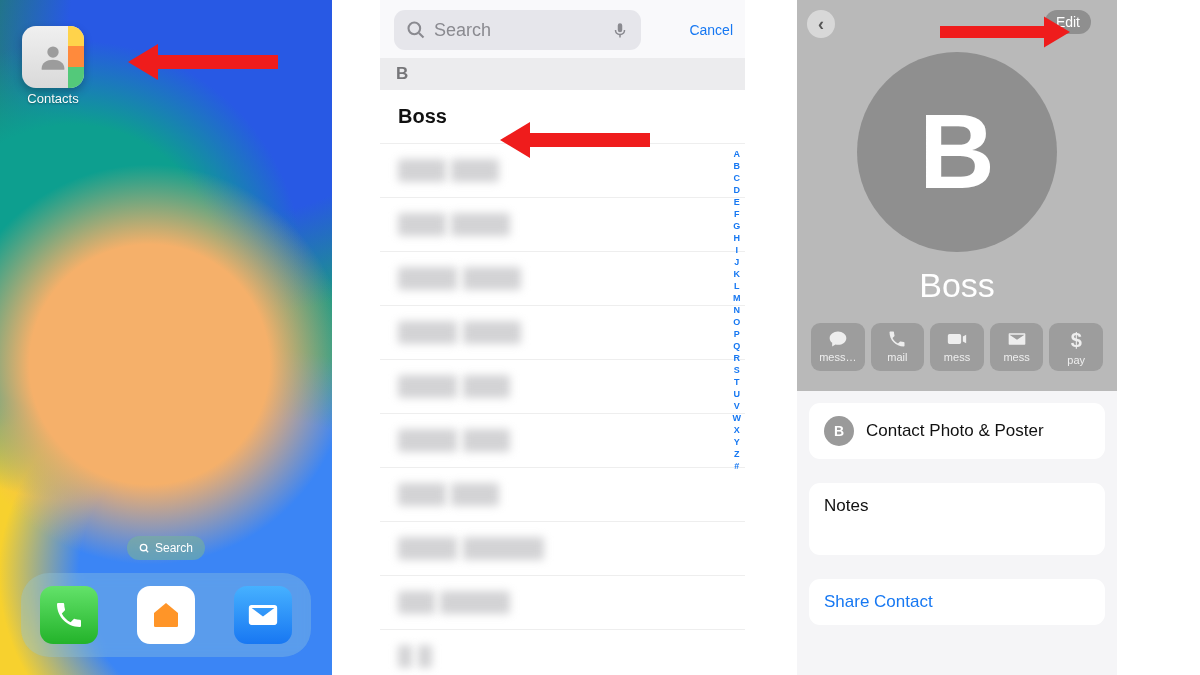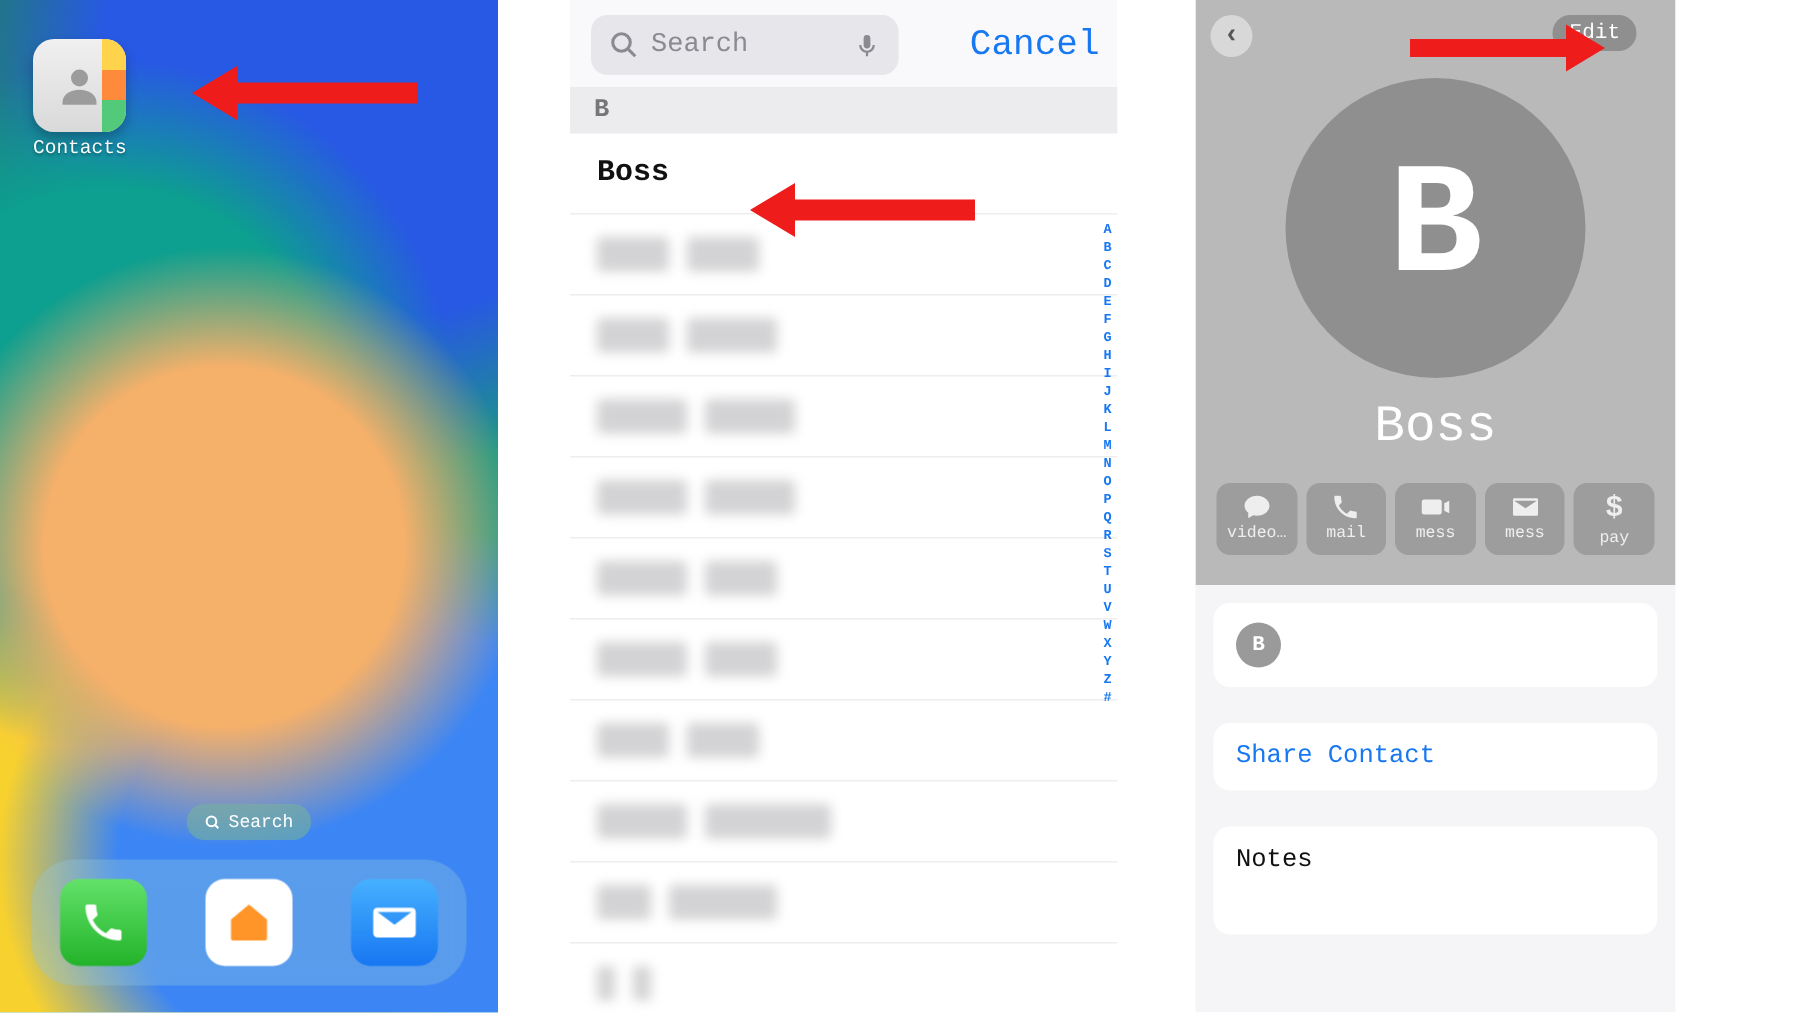--- a/index.html
+++ b/index.html
@@ -1,18 +1,18 @@
 <!DOCTYPE html>
 <html><head>
 <meta charset="utf-8">
 <style>
   * { box-sizing: border-box; margin: 0; padding: 0; }
   body { font-family: -apple-system, BlinkMacSystemFont, "Segoe UI", Helvetica, Arial, sans-serif; background:#fff; }
   .stage { width:1200px; height:675px; display:flex; position:relative; }
-  .panel { position:relative; height:100%; overflow:hidden;font-family:Liberation Mono, monospace; }
+  .panel { position:relative; height:100%; overflow:hidden; }
   
   .p1 { width:332px; }
   .wallpaper { position:absolute; inset:0; background:
      radial-gradient(circle at 45% 54%, #f5b06a 0 120px, rgba(245,176,106,0) 200px),
      radial-gradient(circle at 22% 40%, #0d9f8f 0 145px, rgba(13,159,143,0) 230px),
      radial-gradient(circle at 75% 5%, #2859e4 0 180px, rgba(40,89,228,0) 280px),
      radial-gradient(ellipse 300px 260px at 78% 85%, #3b85f5 0 180px, rgba(59,133,245,0) 260px),
      radial-gradient(circle at 20% 90%, #f7d12e 0 190px, rgba(247,209,46,0) 250px),
      linear-gradient(160deg,#1f7f66 0%, #1a9d89 60%, #1398a8 100%);
   }
@@ -24,21 +24,21 @@
   .dock { position:absolute; left:50%; transform:translateX(-50%); bottom:18px; width:290px; height:84px; background:rgba(150,200,220,.35); backdrop-filter:blur(6px); border-radius:28px; display:flex; align-items:center; justify-content:space-around; }
   .dock-icon{ width:58px; height:58px; border-radius:13px; display:flex; align-items:center; justify-content:center; }
   .dock-phone{ background:linear-gradient(#63e26a,#23b32a); }
   .dock-home{ background:#fff; }
   .dock-mail{ background:linear-gradient(#46b1ff,#1877f2); }
   
   .p2 { width:365px; margin-left:48px; background:#fff; display:flex; flex-direction:column;}
   .search-row{ display:flex; align-items:center; gap:12px; padding:10px 12px 8px 14px; background:#f9f9fb;}
   .search-box{ flex:1; height:40px; background:#e6e6eb; border-radius:11px; display:flex; align-items:center; padding:0 12px; color:#8a8a90;}
   .search-box .ph{ flex:1; font-size:18px; color:#8a8a90;}
-  .cancel-link{ color:#1778f2; font-size:24px;margin-left:36px;}
+  .cancel-link{ color:#1778f2; font-size:14px;margin-left:36px;}
   .section-letter{ background:#ececee; padding:6px 16px; font-size:17px; font-weight:600; color:#767679;}
   .list{ flex:1; position:relative;}
   .row{ padding:15px 18px; font-size:20px; font-weight:700; color:#111; border-bottom:1px solid #eee; }
   .row.blur .blurred{ display:inline-block; background:#d3d3d5; color:transparent; border-radius:3px; filter:blur(4px);}
   .alpha-index{ position:absolute; right:4px; top:58px; font-size:9px; line-height:12px; color:#1778f2; font-weight:600; text-align:center; user-select:none;}
   
   .p3 { width:320px; margin-left:52px; background:#f5f5f7; display:flex; flex-direction:column;}
   .p3 .hero{ background:#b9b9b9; padding:14px 14px 20px; text-align:center; position:relative;}
   .back-chip{ position:absolute; left:10px; top:10px; width:28px; height:28px; border-radius:50%; background:rgba(255,255,255,.45); display:flex; align-items:center; justify-content:center; color:#555; font-size:18px; font-weight:700;}
   .edit-chip{ position:absolute; right:26px; top:10px; padding:4px 11px; border-radius:13px; background:#8f8f8f; color:#fff; font-size:14px;}
@@ -168,21 +168,21 @@
       <div class="edit-chip"><span>Edit</span></div>
       <div class="avatar">
           <span>B</span>
         </div>
       <div class="boss-name">Boss</div>
       <div class="action-row">
         <div class="action-btn">
           <svg width="22" height="20" viewBox="0 0 24 24" fill="#eee">
               <path d="M12 3C6.5 3 2 6.6 2 11c0 2.2 1.1 4.1 3 5.5V21l4-2.4c1 .2 2 .4 3 .4 5.5 0 10-3.6 10-8S17.5 3 12 3z"></path>
             </svg>
-          <span class="lbl">video…</span>
+          <span class="lbl">mess…</span>
         </div>
         <div class="action-btn">
           <svg width="20" height="20" viewBox="0 0 24 24" fill="#eee">
               <path d="M6.6 10.8c1.4 2.8 3.8 5.2 6.6 6.6l2.2-2.2c.3-.3.7-.4 1-.2 1.1.4 2.4.6 3.6.6.6 0 1 .4 1 1V20c0 .6-.4 1-1 1C10.6 21 3 13.4 3 4c0-.6.4-1 1-1h3.4c.6 0 1 .4 1 1 0 1.2.2 2.5.6 3.6.1.3 0 .7-.2 1z"></path>
             </svg>
           <span class="lbl">mail</span>
         </div>
         <div class="action-btn">
           <svg width="22" height="20" viewBox="0 0 24 24" fill="#eee">
               <path d="M3 6h12a2 2 0 0 1 2 2v8a2 2 0 0 1-2 2H3a2 2 0 0 1-2-2V8a2 2 0 0 1 2-2zm16 3 4-2v10l-4-2z"></path>
@@ -199,26 +199,27 @@
           <span style="font-size:20px;font-weight:700;color:#eee">$</span>
           <span class="lbl">pay</span>
         </div>
       </div>
     </div>
 
     <div class="card photo">
       <div class="mini-avatar">
           <span>B</span>
         </div>
+      <span>Contact Photo &amp; Poster</span>
+    </div>
+    <div class="card notes">
+      <span>Notes</span>
     </div>
     <div class="card share">
       <span>Share Contact</span>
-    </div>
-    <div class="card notes">
-      <span>Notes</span>
     </div>
   </div>
 
   <div class="arrow" style="left:128px; top:37px;">
     <svg width="150" height="50" viewBox="0 0 150 50">
         <polygon points="0,25 30,7 30,18 150,18 150,32 30,32 30,43" fill="#ef1c1c"></polygon>
       </svg>
   </div>
   <div class="arrow" style="left:500px; top:115px;">
     <svg width="150" height="50" viewBox="0 0 150 50">

